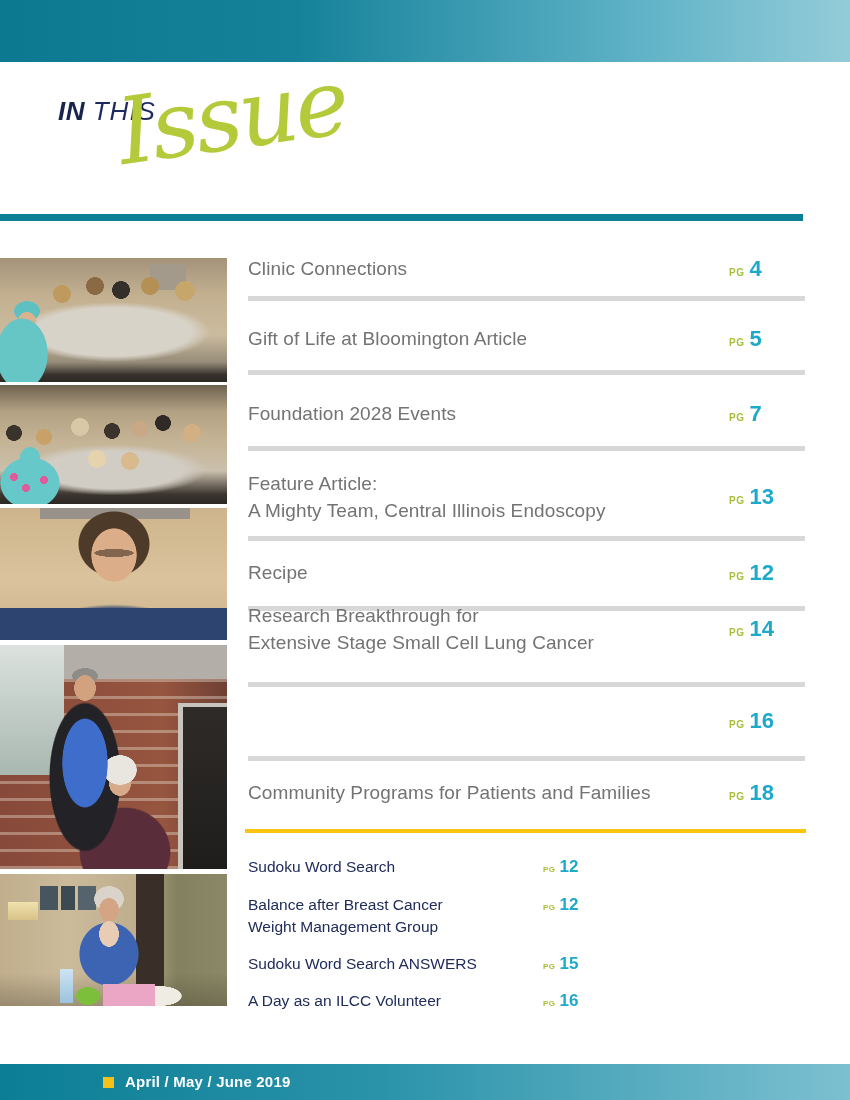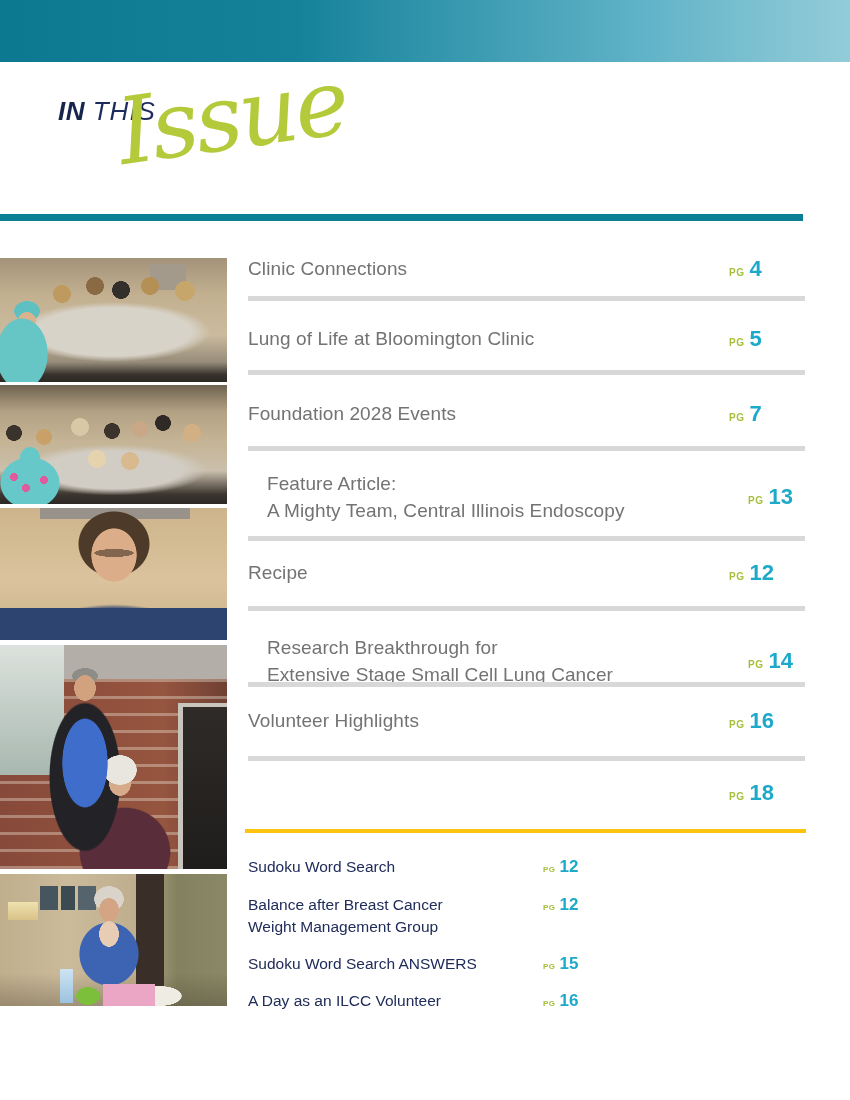--- a/index.html
+++ b/index.html
@@ -122,21 +122,21 @@
       linear-gradient(180deg,rgba(0,0,0,0) 75%,rgba(60,50,40,.30) 100%),
       linear-gradient(90deg,#c0ae8c 0%,#cbbb9b 30%,#bfae8d 60%,#83815f 78%,#8a8866 100%);
   }
   
   .toc{position:absolute;inset:0;}
   .trow{
     position:absolute;left:248px;width:557px;
     display:flex;align-items:center;
   }
   .h1{height:27px;}
-  .h2{height:54px;margin-left:19px;}
+  .h2{height:54px;}
   .ttitle{
     font-size:19px;line-height:27px;color:#737373;white-space:pre-line;letter-spacing:.1px;
   }
   .pgwrap{
     position:absolute;left:481px;top:50%;transform:translateY(-50%);
     display:flex;align-items:baseline;gap:5px;
   }
   .pglabel{font-size:10px;font-weight:bold;color:#a5bf3a;letter-spacing:.5px;}
   .pgnum{font-size:22px;font-weight:bold;color:#1da9c9;line-height:1;}
   .tdiv{
@@ -183,21 +183,21 @@
     <div class="trow h1" style="top:255px">
       <div class="ttitle">Clinic Connections</div>
       <div class="pgwrap">
         <span class="pglabel">PG</span>
         <span class="pgnum">4</span>
       </div>
     </div>
     <div class="tdiv" style="top:296px"></div>
 
     <div class="trow h1" style="top:325px">
-      <div class="ttitle">Lung of Life at Bloomington Clinic</div>
+      <div class="ttitle">Gift of Life at Bloomington Article</div>
       <div class="pgwrap">
         <span class="pglabel">PG</span>
         <span class="pgnum">5</span>
       </div>
     </div>
     <div class="tdiv" style="top:370px"></div>
 
     <div class="trow h1" style="top:400px">
       <div class="ttitle">Foundation 2028 Events</div>
       <div class="pgwrap">
@@ -219,40 +219,40 @@
 
     <div class="trow h1" style="top:559px">
       <div class="ttitle">Recipe</div>
       <div class="pgwrap">
         <span class="pglabel">PG</span>
         <span class="pgnum">12</span>
       </div>
     </div>
     <div class="tdiv" style="top:606px"></div>
 
-    <div class="trow h2" style="top:634px">
+    <div class="trow h2" style="top:602px">
       <div class="ttitle">Research Breakthrough for
 Extensive Stage Small Cell Lung Cancer</div>
       <div class="pgwrap">
         <span class="pglabel">PG</span>
         <span class="pgnum">14</span>
       </div>
     </div>
     <div class="tdiv" style="top:682px"></div>
 
     <div class="trow h1" style="top:707px">
-      <div class="ttitle">Volunteer Highlights</div>
       <div class="pgwrap">
         <span class="pglabel">PG</span>
         <span class="pgnum">16</span>
       </div>
     </div>
     <div class="tdiv" style="top:756px"></div>
 
     <div class="trow h1" style="top:779px">
+      <div class="ttitle">Community Programs for Patients and Families</div>
       <div class="pgwrap">
         <span class="pglabel">PG</span>
         <span class="pgnum">18</span>
       </div>
     </div>
 
     <div class="yellow-rule"></div>
 
     <div class="srow" style="top:856px">
       <div class="stitle">Sudoku Word Search</div>
@@ -282,14 +282,18 @@
     <div class="srow" style="top:990px">
       <div class="stitle">A Day as an ILCC Volunteer</div>
       <div class="spgwrap">
         <span class="spglabel">PG</span>
         <span class="spgnum">16</span>
       </div>
     </div>
 
   </div>
 
+  <div class="bottom-bar">
+    <span class="footer-square"></span>
+    <span class="footer-date">April / May / June 2019</span>
+  </div>
 
 </div>
 
 </body></html>

